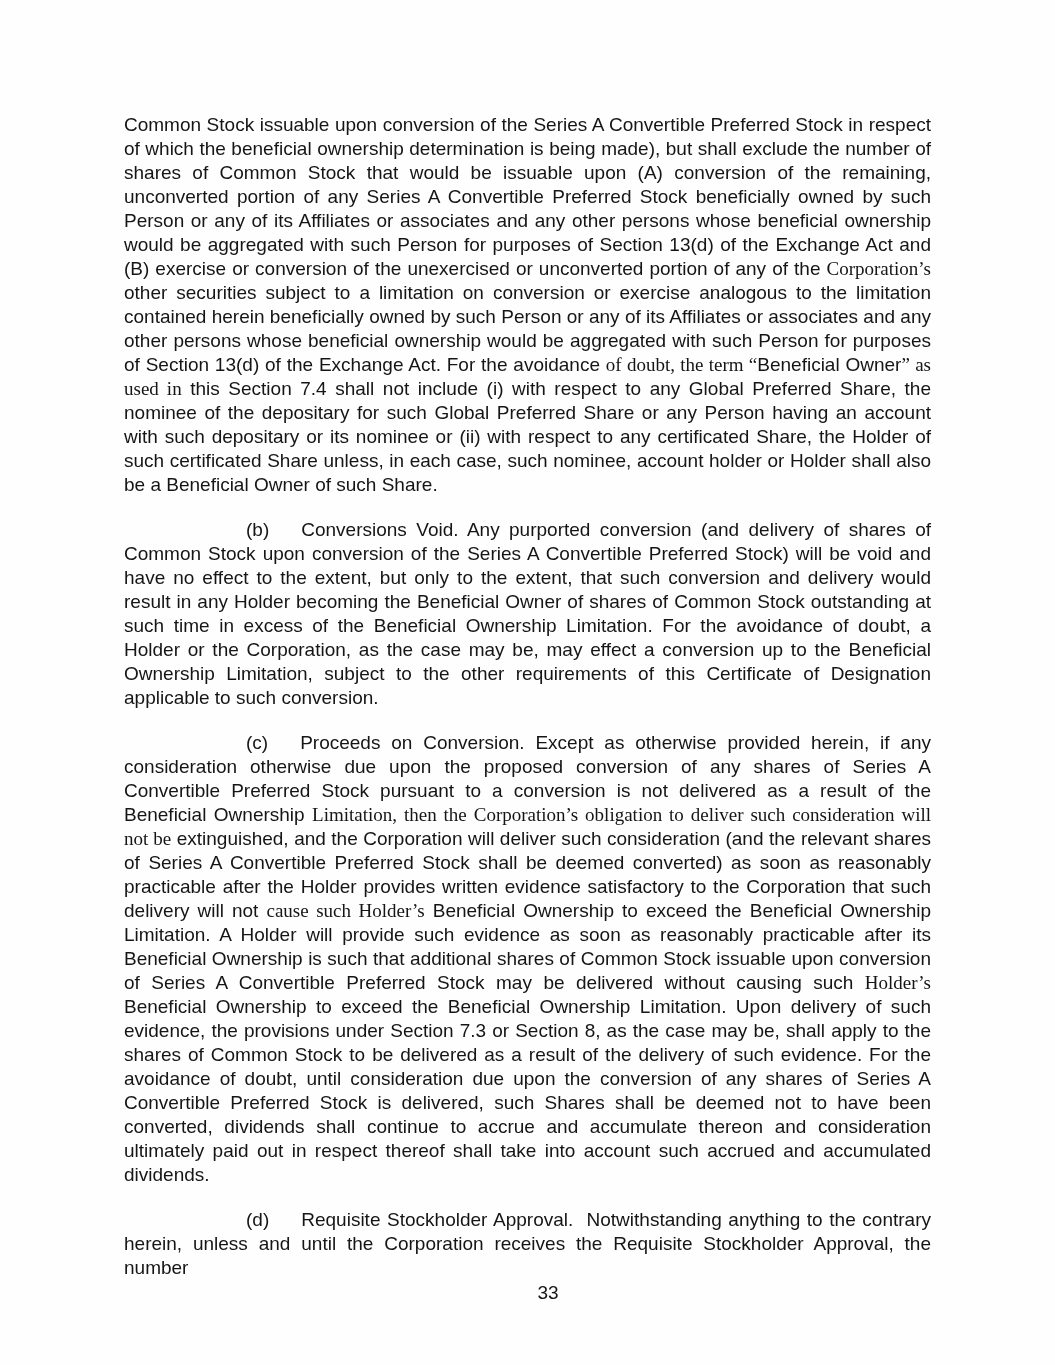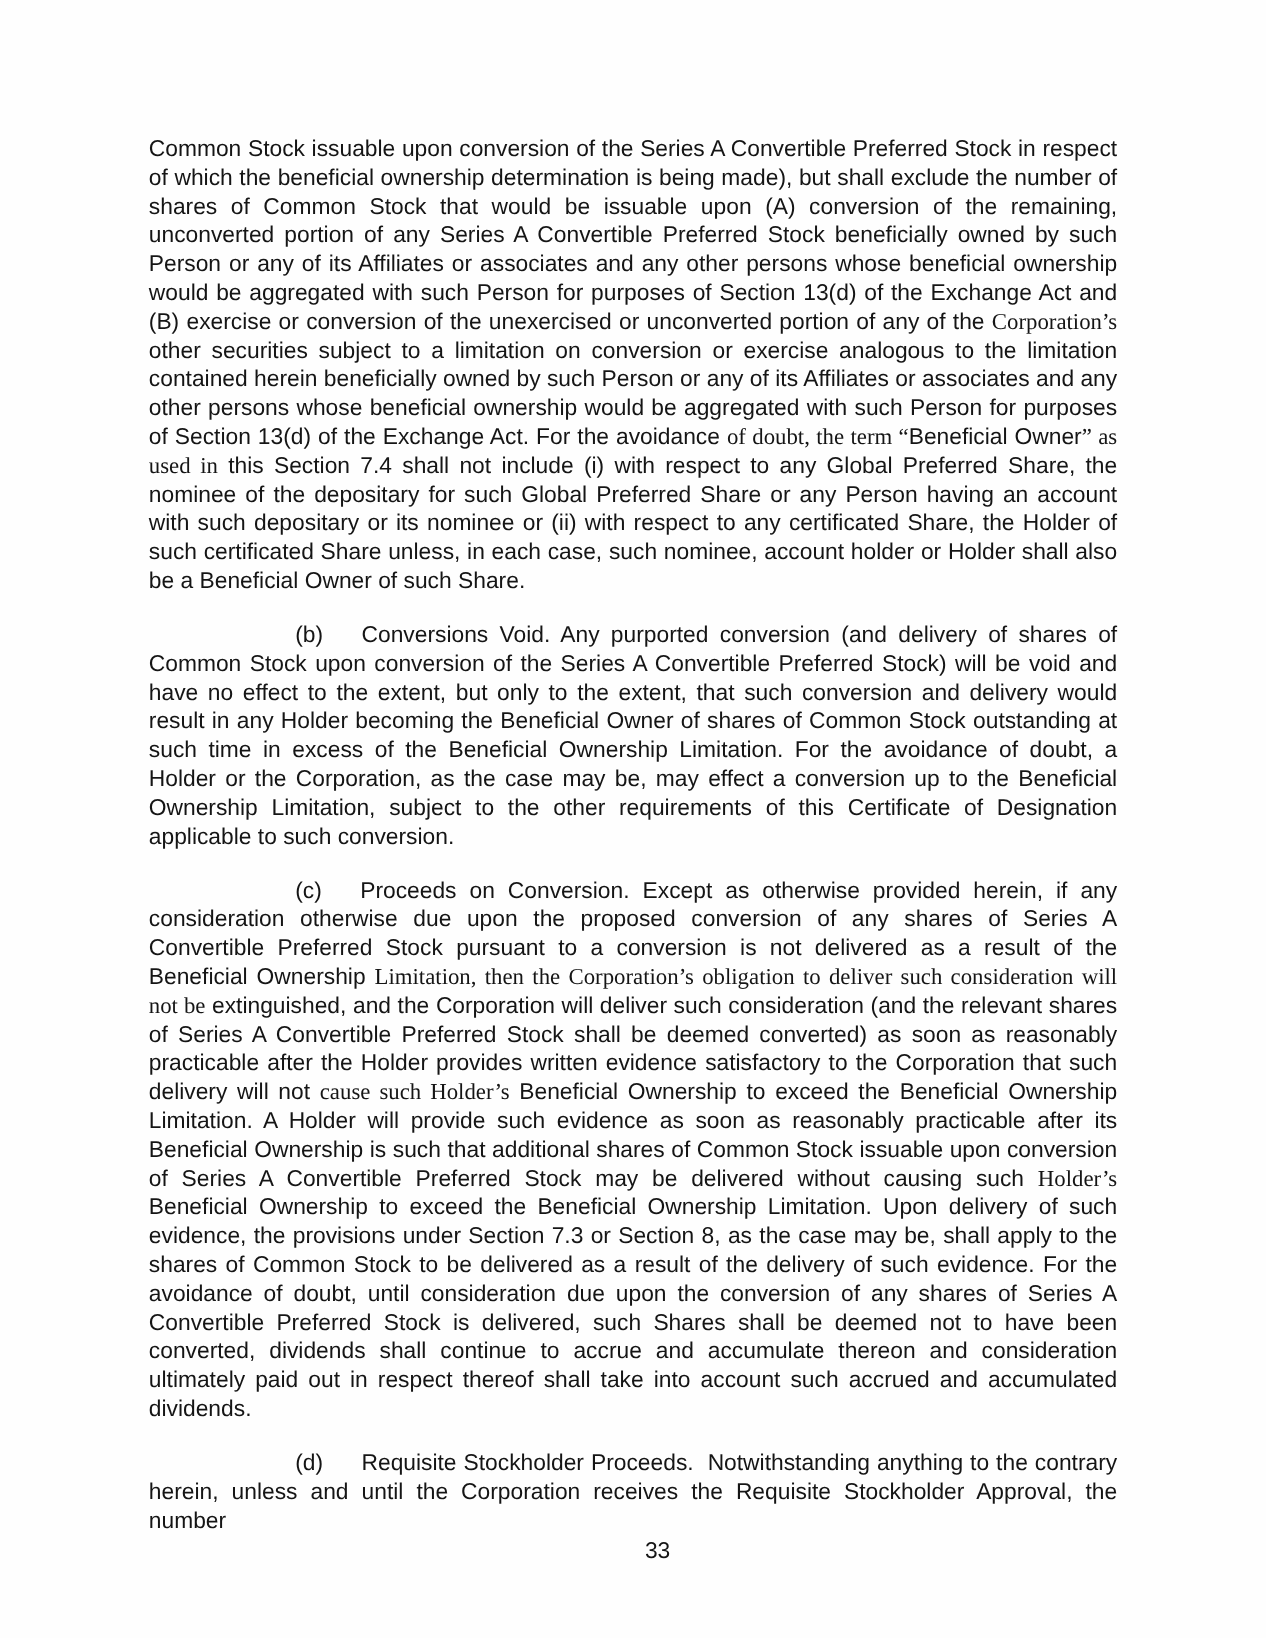--- a/index.html
+++ b/index.html
@@ -56,18 +56,18 @@
 
 <div class="page">
   <div class="content">
 
     <p class="para"><span>Common Stock issuable upon conversion of the Series A Convertible Preferred Stock in respect of which the beneficial ownership determination is being made), but shall exclude the number of shares of Common Stock that would be issuable upon (A) conversion of the remaining, unconverted portion of any Series A Convertible Preferred Stock beneficially owned by such Person or any of its Affiliates or associates and any other persons whose beneficial ownership would be aggregated with such Person for purposes of Section 13(d) of the Exchange Act and (B) exercise or conversion of the unexercised or unconverted portion of any of the </span><span class="serif">Corporation’s</span><span> other securities subject to a limitation on conversion or exercise analogous to the limitation contained herein beneficially owned by such Person or any of its Affiliates or associates and any other persons whose beneficial ownership would be aggregated with such Person for purposes of Section 13(d) of the Exchange Act. For the avoidance </span><span class="serif">of doubt, the term “</span><span>Beneficial Owner</span><span class="serif">” as used in</span><span> this Section 7.4 shall not include (i) with respect to any Global Preferred Share, the nominee of the depositary for such Global Preferred Share or any Person having an account with such depositary or its nominee or (ii) with respect to any certificated Share, the Holder of such certificated Share unless, in each case, such nominee, account holder or Holder shall also be a Beneficial Owner of such Share.</span></p>
 
     <p class="para sub"><span>(b)</span><span class="tab"></span><span class="heading">Conversions Void</span><span>. Any purported conversion (and delivery of shares of Common Stock upon conversion of the Series A Convertible Preferred Stock) will be void and have no effect to the extent, but only to the extent, that such conversion and delivery would result in any Holder becoming the Beneficial Owner of shares of Common Stock outstanding at such time in excess of the Beneficial Ownership Limitation. For the avoidance of doubt, a Holder or the Corporation, as the case may be, may effect a conversion up to the Beneficial Ownership Limitation, subject to the other requirements of this Certificate of Designation applicable to such conversion.</span></p>
 
     <p class="para sub"><span>(c)</span><span class="tab"></span><span class="heading">Proceeds on Conversion</span><span>. Except as otherwise provided herein, if any consideration otherwise due upon the proposed conversion of any shares of Series A Convertible Preferred Stock pursuant to a conversion is not delivered as a result of the Beneficial Ownership </span><span class="serif">Limitation, then the Corporation’s obligation to deliver such consideration will not be</span><span> extinguished, and the Corporation will deliver such consideration (and the relevant shares of Series A Convertible Preferred Stock shall be deemed converted) as soon as reasonably practicable after the Holder provides written evidence satisfactory to the Corporation that such delivery will not </span><span class="serif">cause such Holder’s</span><span> Beneficial Ownership to exceed the Beneficial Ownership Limitation. A Holder will provide such evidence as soon as reasonably practicable after its Beneficial Ownership is such that additional shares of Common Stock issuable upon conversion of Series A Convertible Preferred Stock may be delivered without causing such </span><span class="serif">Holder’s</span><span> Beneficial Ownership to exceed the Beneficial Ownership Limitation. Upon delivery of such evidence, the provisions under Section 7.3 or Section 8, as the case may be, shall apply to the shares of Common Stock to be delivered as a result of the delivery of such evidence. For the avoidance of doubt, until consideration due upon the conversion of any shares of Series A Convertible Preferred Stock is delivered, such Shares shall be deemed not to have been converted, dividends shall continue to accrue and accumulate thereon and consideration ultimately paid out in respect thereof shall take into account such accrued and accumulated dividends.</span></p>
 
-    <p class="para sub"><span>(d)</span><span class="tab"></span><span class="heading">Requisite Stockholder Proceeds</span><span>. &nbsp;Notwithstanding anything to the contrary herein, unless and until the Corporation receives the Requisite Stockholder Approval, the number</span></p>
+    <p class="para sub"><span>(d)</span><span class="tab"></span><span class="heading">Requisite Stockholder Approval</span><span>. &nbsp;Notwithstanding anything to the contrary herein, unless and until the Corporation receives the Requisite Stockholder Approval, the number</span></p>
 
   </div>
 
   <div class="footer">33</div>
 </div>
 
 </body></html>

